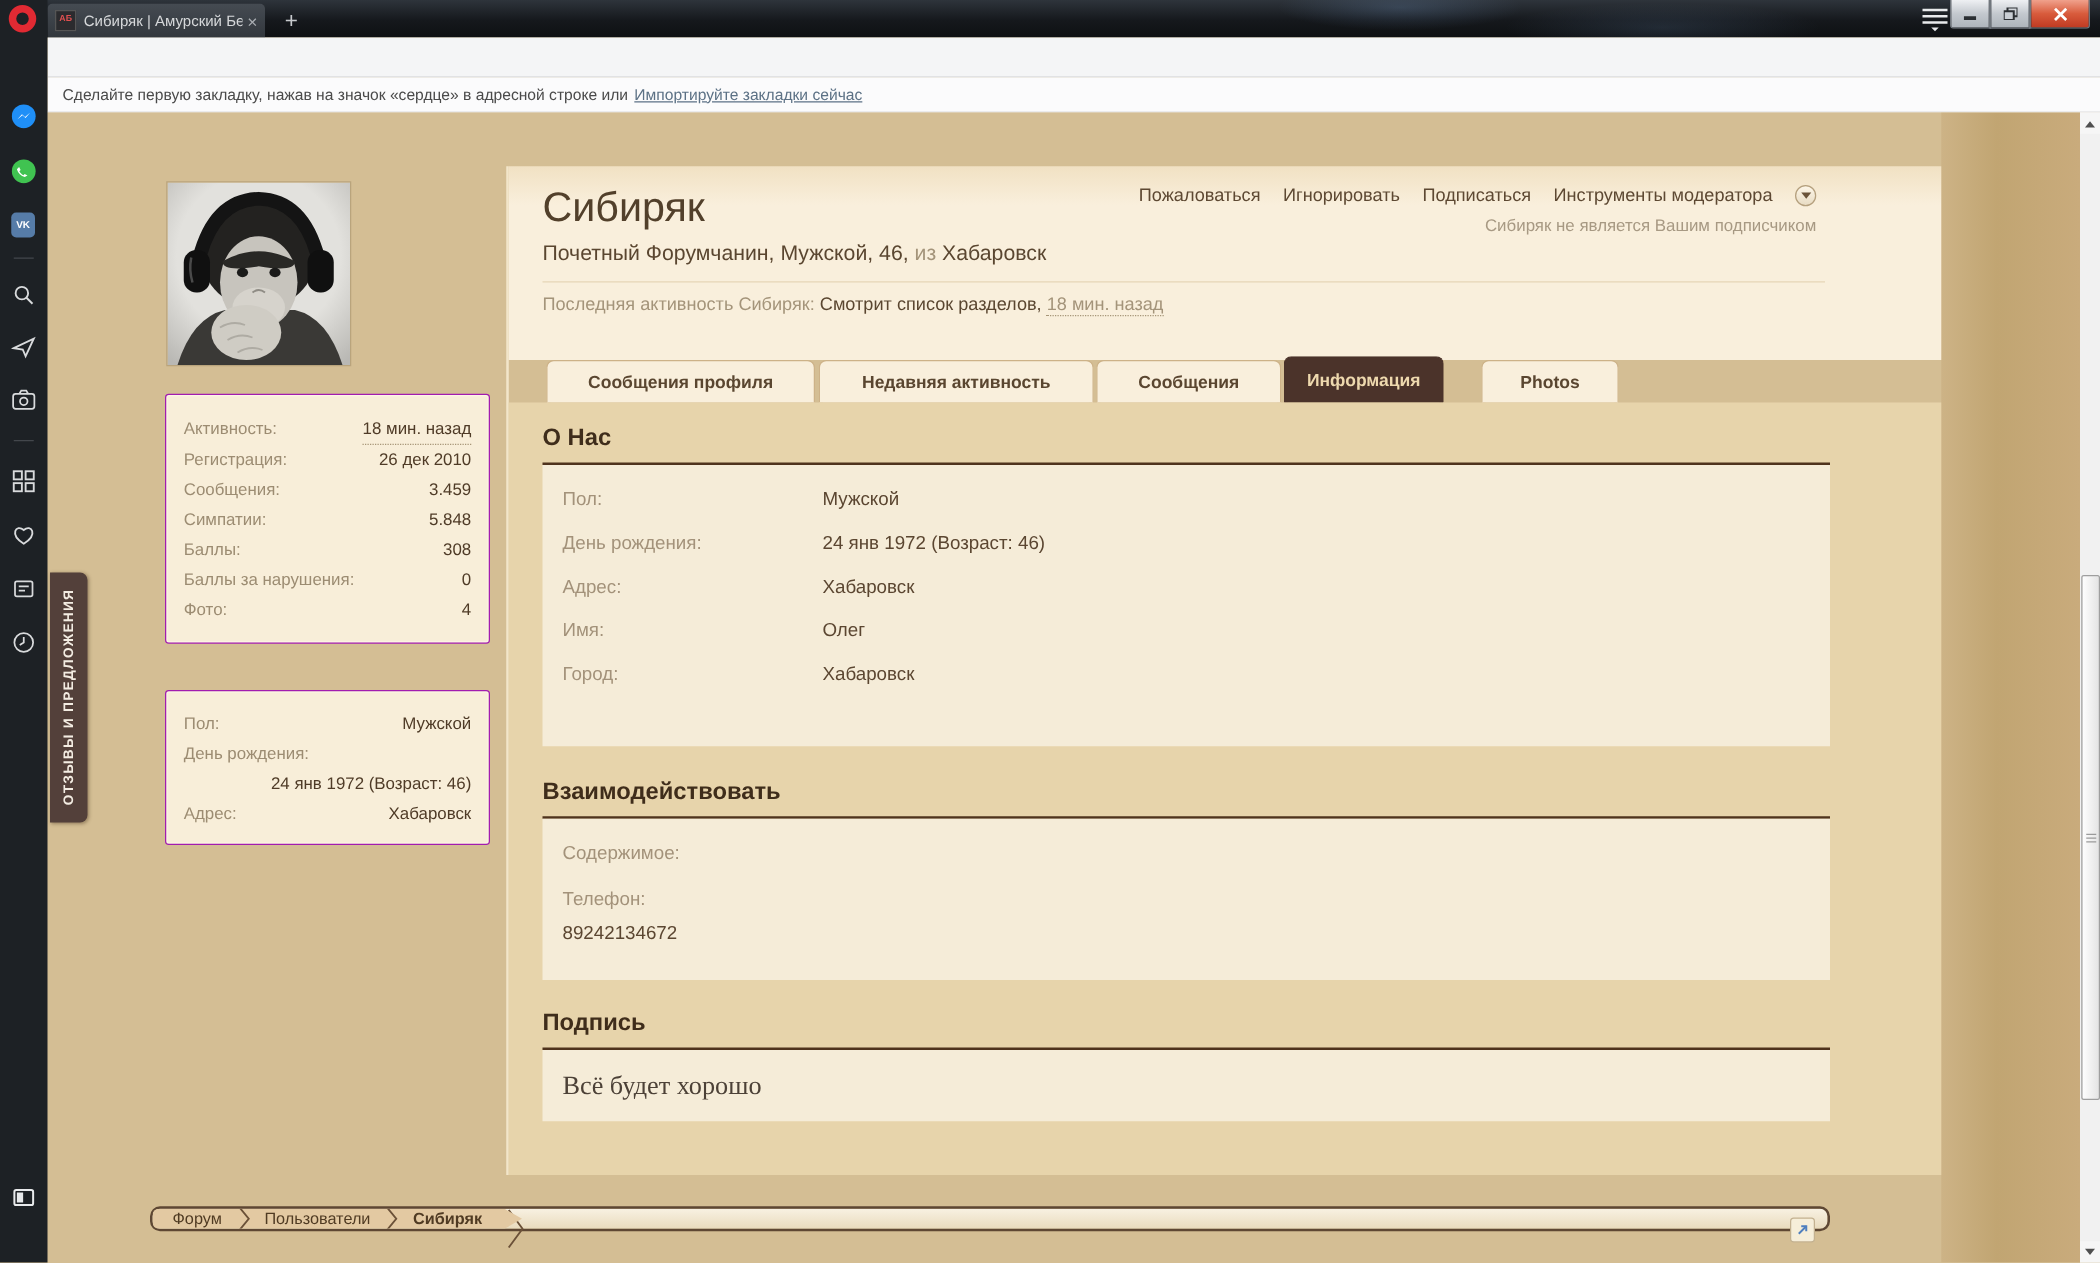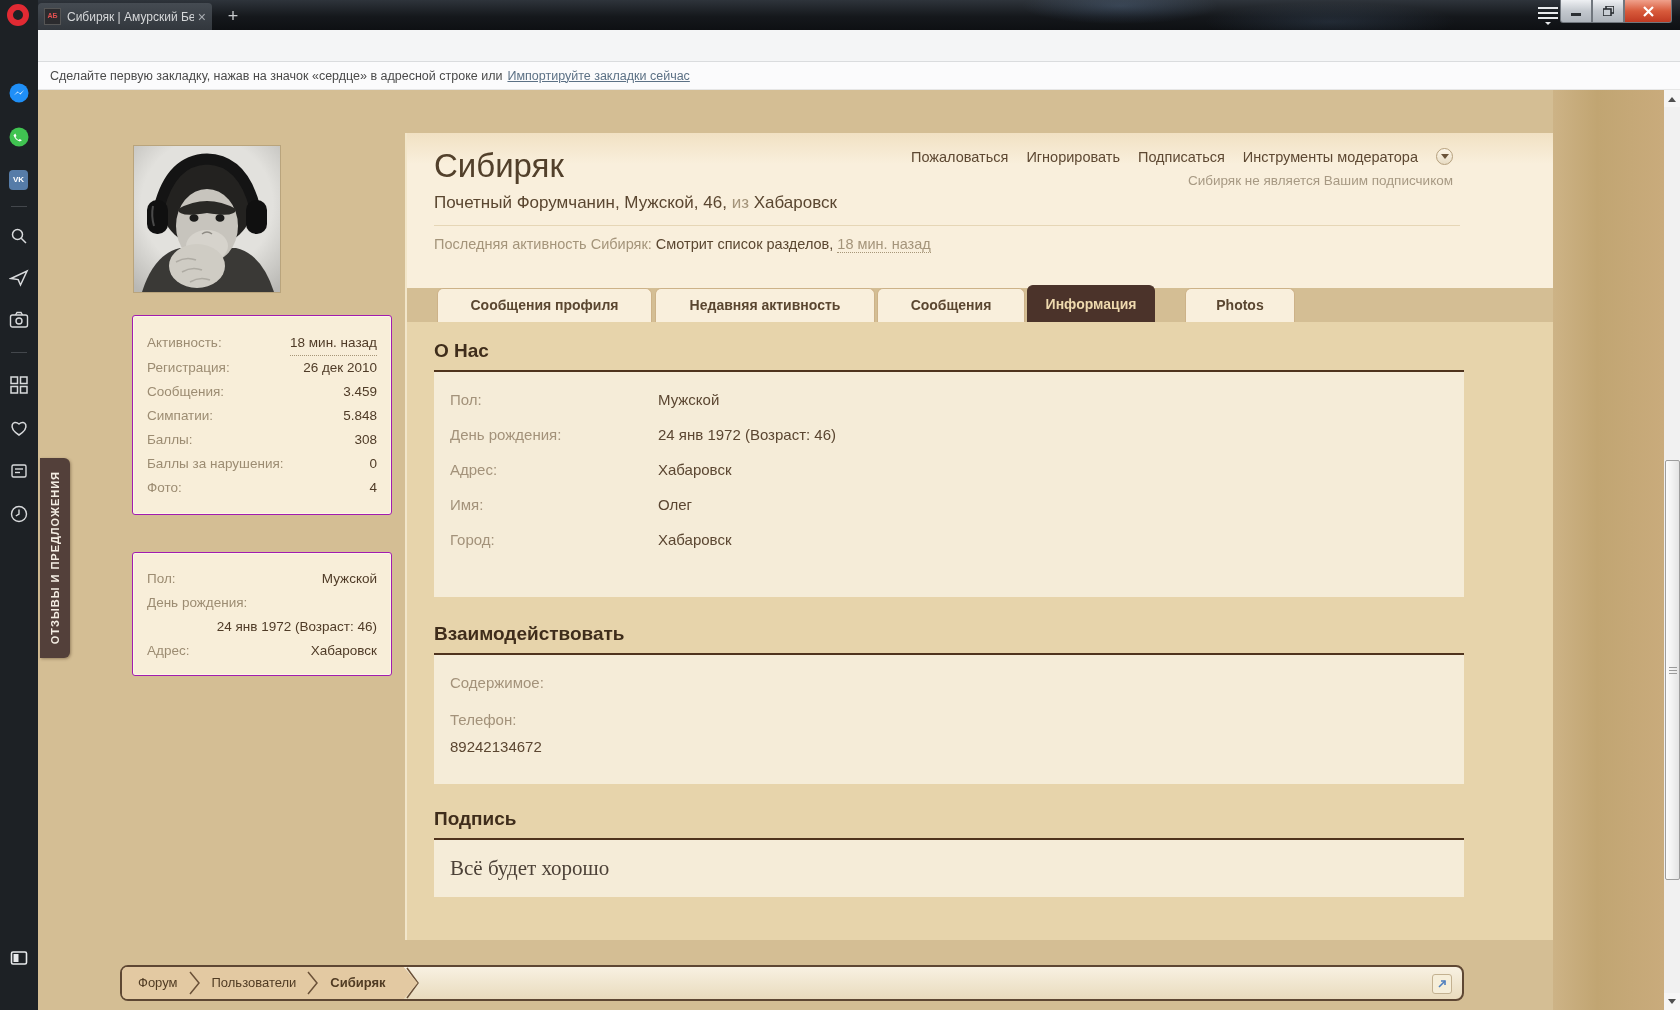--- a/index.html
+++ b/index.html
@@ -111,21 +111,21 @@
   .frow{display:flex;align-items:flex-start;}
   .frow .lbl{width:208px;flex:0 0 auto;color:#a3927a;font-size:15px;}
   .frow .val{color:#5b4631;font-size:15px;}
   .about .frow{height:35px;line-height:35px;}
   .inter .frow{line-height:27px;flex-direction:column;}
   .inter .frow + .frow{margin-top:10px;}
   .sect2{margin-top:26px;}
   .sect3{margin-top:24px;}
   .sigbody{padding:16px;font-family:"Liberation Serif",serif;font-size:21px;color:#4c4137;}
 
-  .crumbbar{left:82px;top:875px;width:1344px;height:36px;box-sizing:border-box;
+  .crumbbar{left:82px;top:875px;width:1344px;height:20px;box-sizing:border-box;
     border:2px solid #5e4733;border-radius:8px;
     background:linear-gradient(#f8f1e2,#e9dbbd);display:flex;align-items:stretch;}
   .crumbs{display:flex;align-items:center;background:#e3c9a2;border-radius:5px 0 0 5px;
     clip-path:polygon(0 0,calc(100% - 14px) 0,100% 50%,calc(100% - 14px) 100%,0 100%);
     padding-right:16px;font-size:13px;color:#503b23;}
   .crumb{padding:0 16px;line-height:32px;}
   .crumb.cur{font-weight:bold;}
   .csep{margin:0 -6px;}
   .expico{position:absolute;right:10px;top:7px;width:18px;height:18px;
     border:1px solid #c3b190;border-radius:3px;background:#f6eed9;

